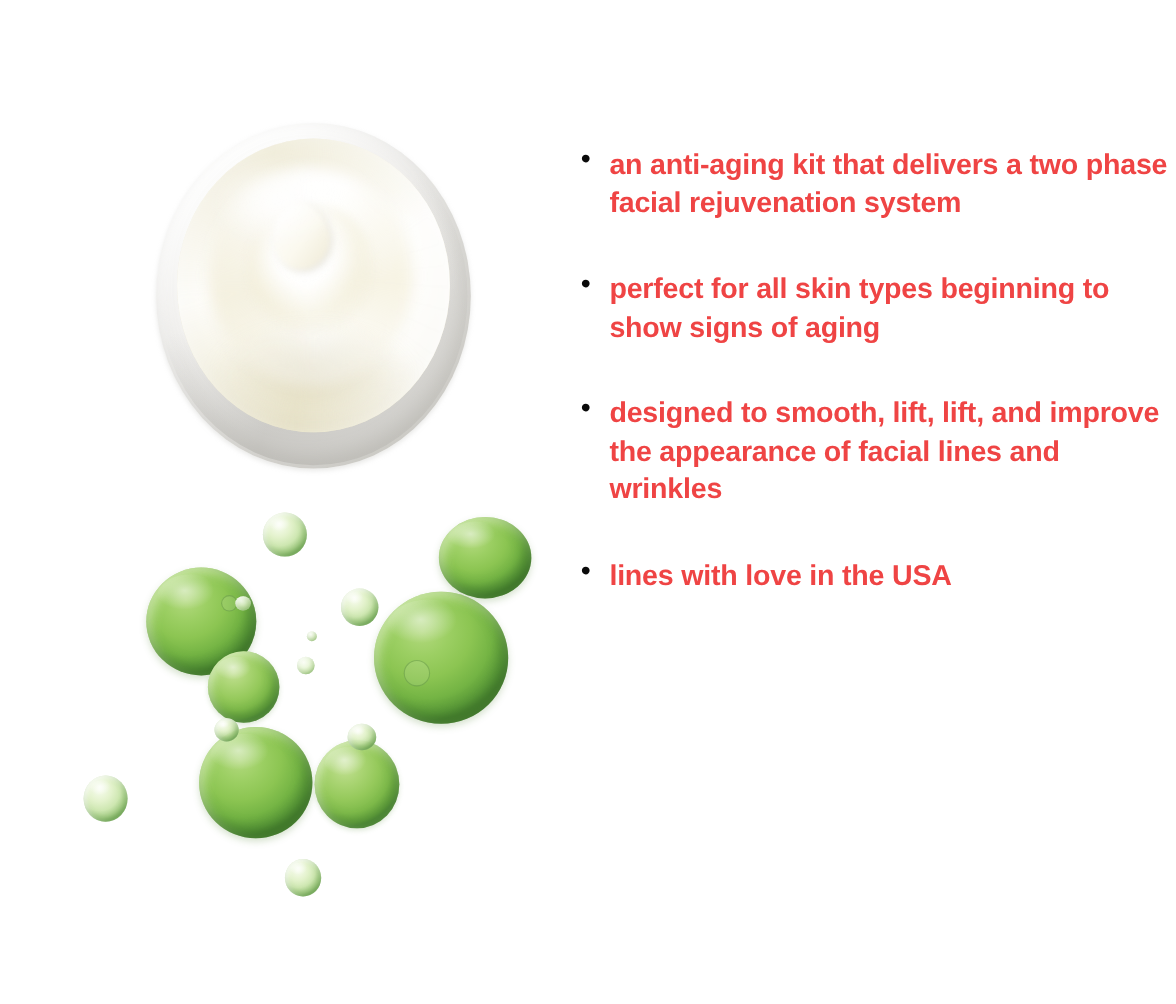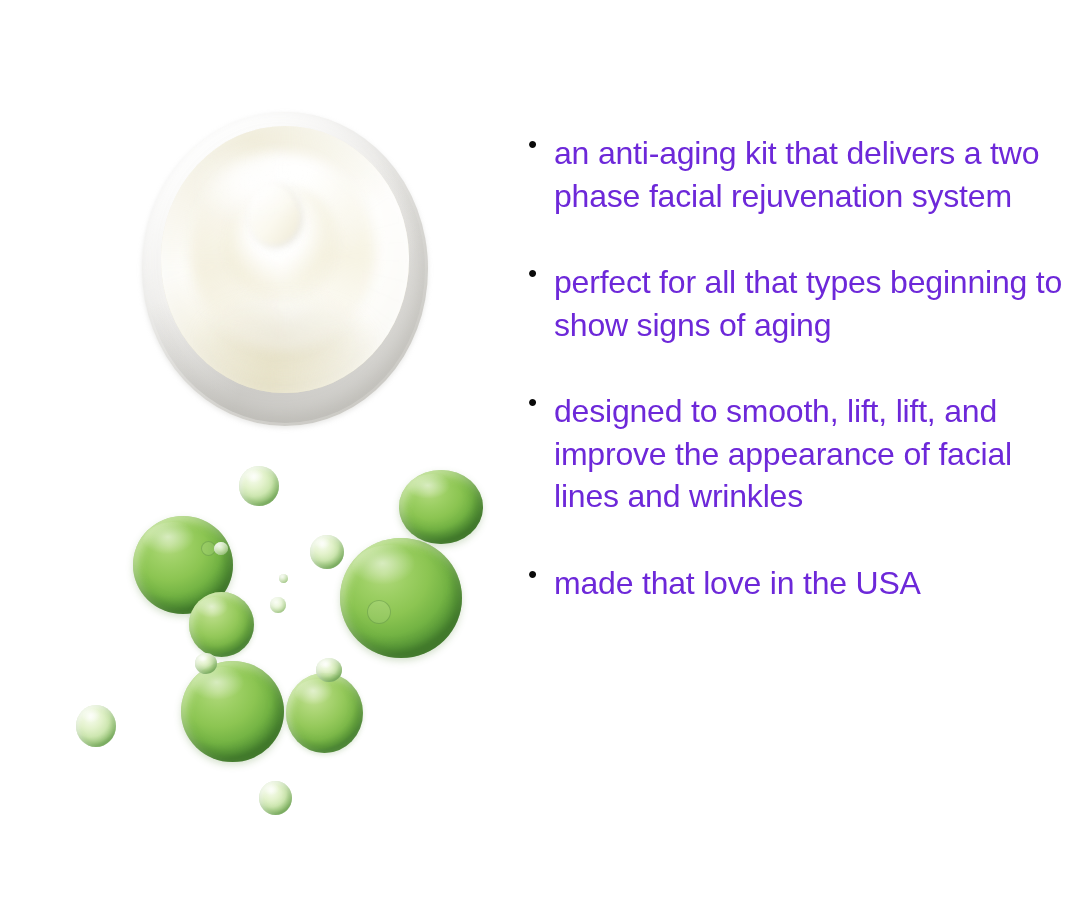--- a/index.html
+++ b/index.html
@@ -222,23 +222,23 @@
     flex: 0 0 auto;
     width: 26px;
     padding-top: 12px;
     color: #0a0a0a;
     font-size: 26px;
     line-height: 0;
     text-align: left;
   }
   .bullet-text {
     flex: 1 1 auto;
-    color: #6d28d9;
-    font-size: 32px;
-    font-weight: 400;
+    color: #ef4444;
+    font-size: 26px;
+    font-weight: 700;
     line-height: 1.33;
     letter-spacing: -0.2px;
   }
 </style>
 </head>
 <body>
 
 <div id="canvas">
 
   <div id="imagery">
@@ -298,28 +298,28 @@
 
   <ul id="bullets" style="list-style:none; margin:0; padding:0;">
 
     <li class="bullet-item">
       <span class="bullet-dot">•</span>
       <span class="bullet-text">an anti-aging kit that delivers a two phase facial rejuvenation system</span>
     </li>
 
     <li class="bullet-item">
       <span class="bullet-dot">•</span>
-      <span class="bullet-text">perfect for all that types beginning to show signs of aging</span>
+      <span class="bullet-text">perfect for all skin types beginning to show signs of aging</span>
     </li>
 
     <li class="bullet-item">
       <span class="bullet-dot">•</span>
       <span class="bullet-text">designed to smooth, lift, lift, and improve the appearance of facial lines and wrinkles</span>
     </li>
 
     <li class="bullet-item">
       <span class="bullet-dot">•</span>
-      <span class="bullet-text">made that love in the USA</span>
+      <span class="bullet-text">lines with love in the USA</span>
     </li>
 
   </ul>
 
 </div>
 
 </body></html>

